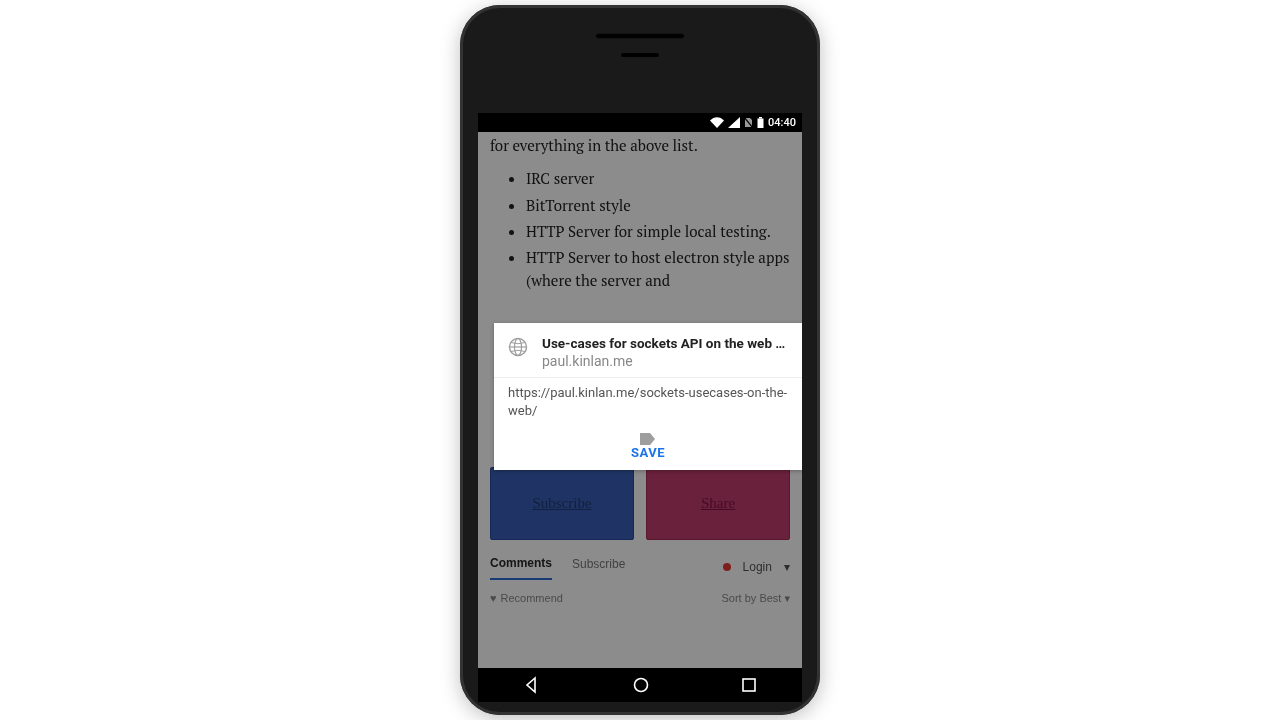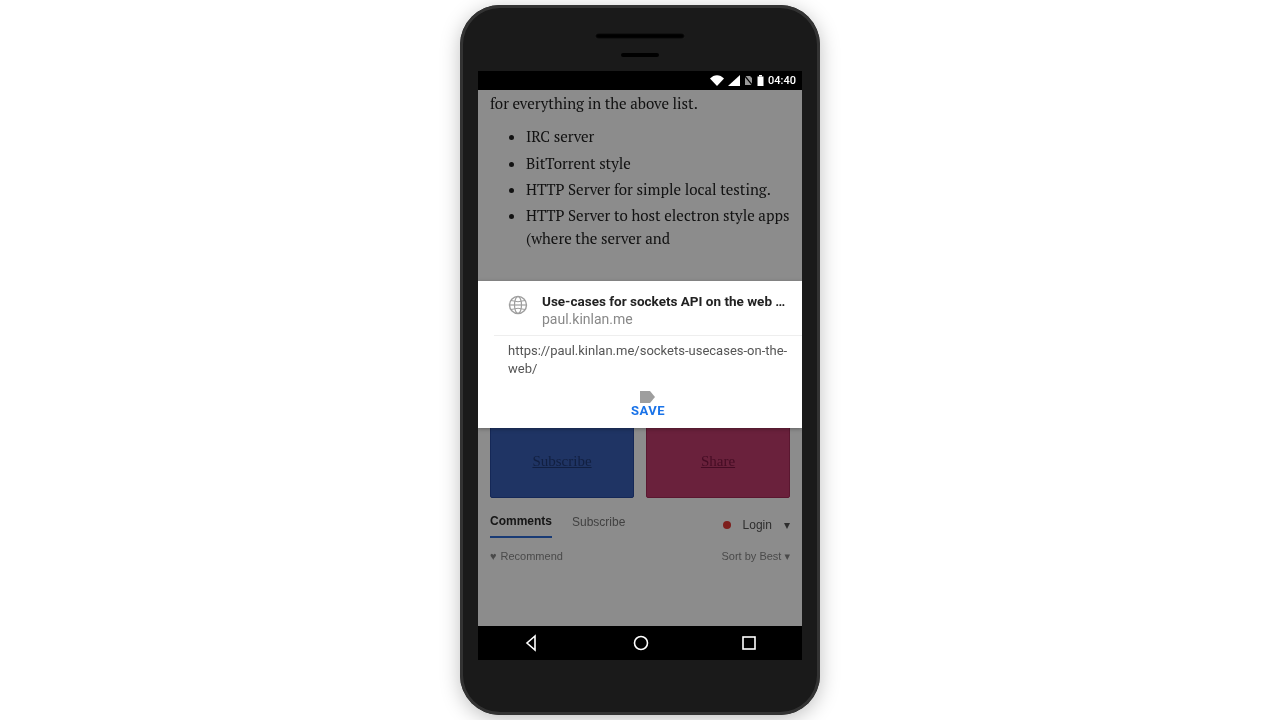--- a/index.html
+++ b/index.html
@@ -42,20 +42,21 @@
     height: 4px;
     background: #000;
     border-radius: 2px;
   }
   .screen {
     width: 100%;
     height: 100%;
     background: #1d4ed8;
     position: relative;
     overflow: hidden;
+    margin-top: 42px;
   }
   .statusbar {
     height: 19px;
     background: #000;
     color: #fff;
     font-size: 11px;
     display: flex;
     align-items: center;
     justify-content: flex-end;
     padding: 0 6px;
@@ -108,26 +109,25 @@
   .disqus-row2 { display: flex; justify-content: space-between; margin-top: 10px; color: #888; font-size: 11px; align-items:center; }
   .recommend { display:flex; align-items:center; gap:4px; }
 
   .scrim {
     position: absolute;
     top: 19px; left: 0; right: 0; bottom: 34px;
     background: rgba(0,0,0,0.45);
   }
   .share-sheet {
     position: absolute;
-    left: 0; right: 0;
+    left: 16px; right: 0;
     top: 210px;
     background: #fff;
     box-shadow: 0 1px 4px rgba(0,0,0,0.3);
     font-family: Roboto, Arial, sans-serif;
-    padding-left: 16px;
   }
   .sheet-header {
     display: flex;
     align-items: flex-start;
     padding: 12px 14px 8px 14px;
     gap: 14px;
   }
   .globe {
     width: 20px; height: 20px;
     margin-top: 2px;

